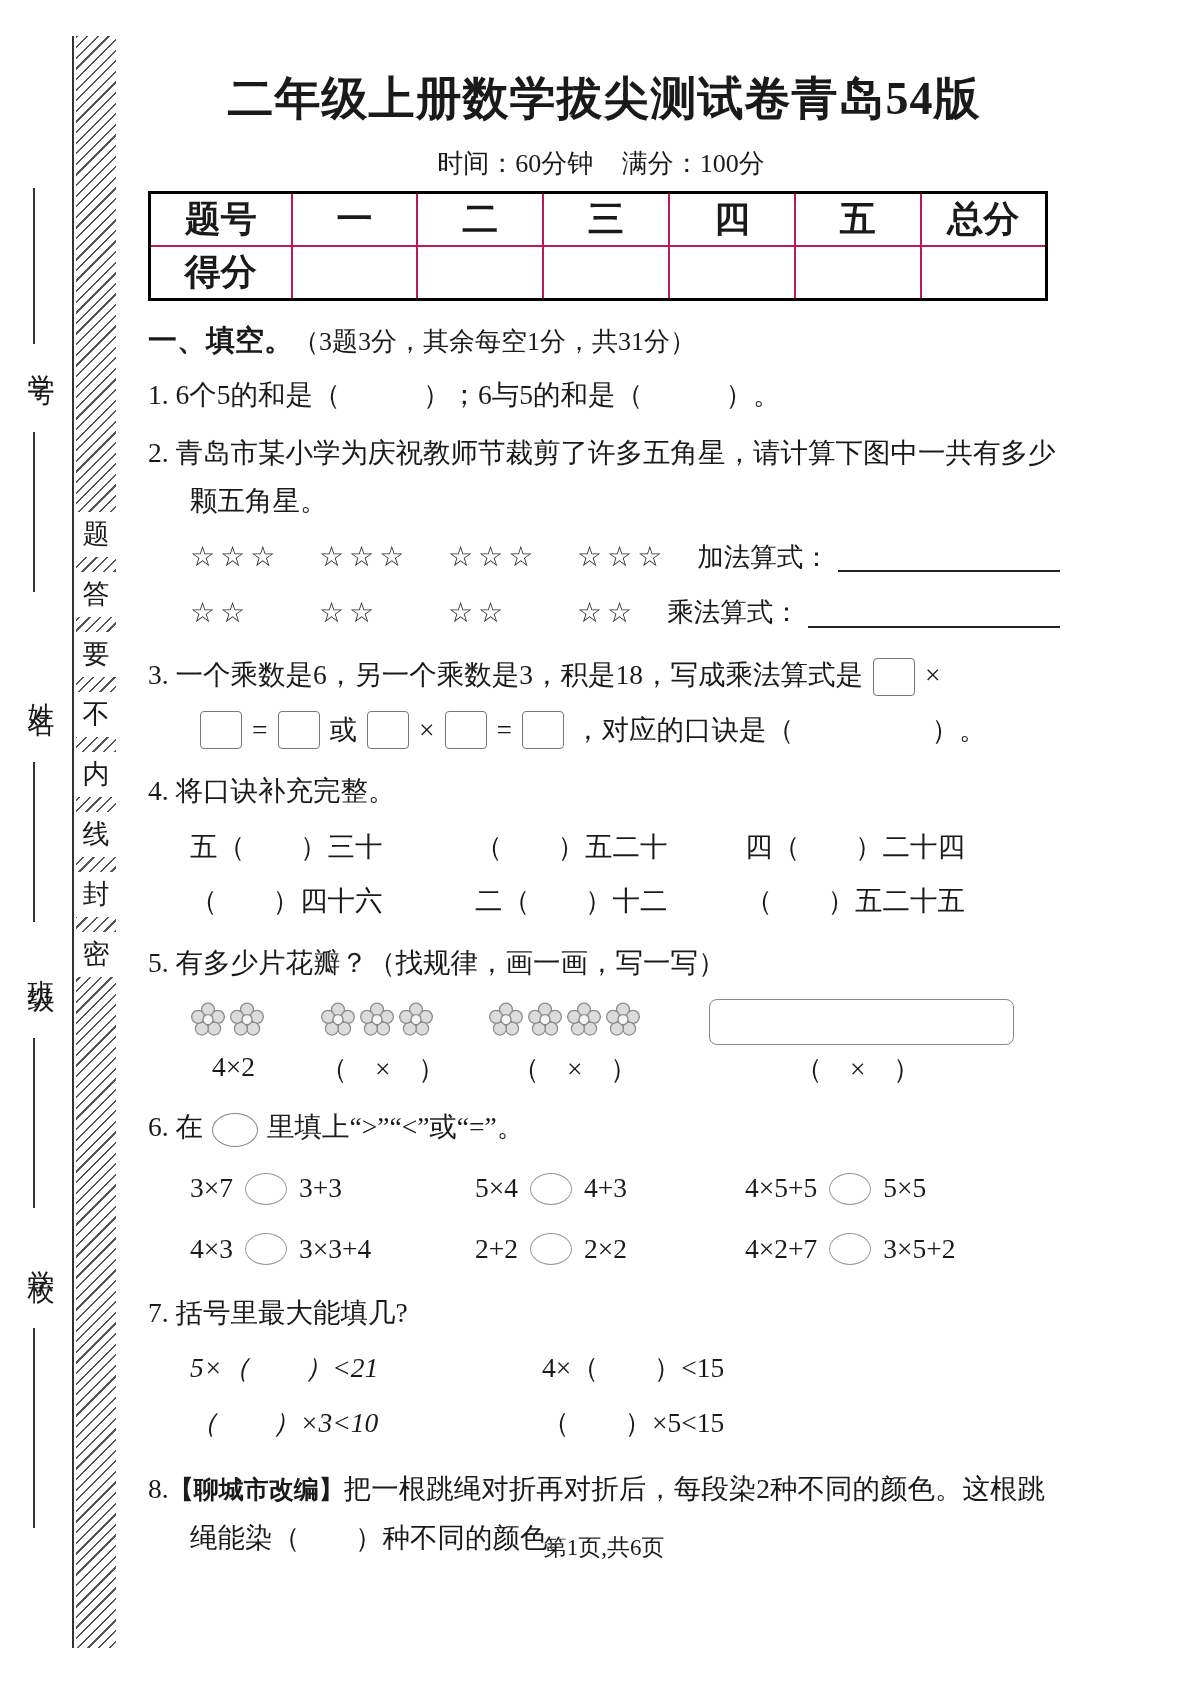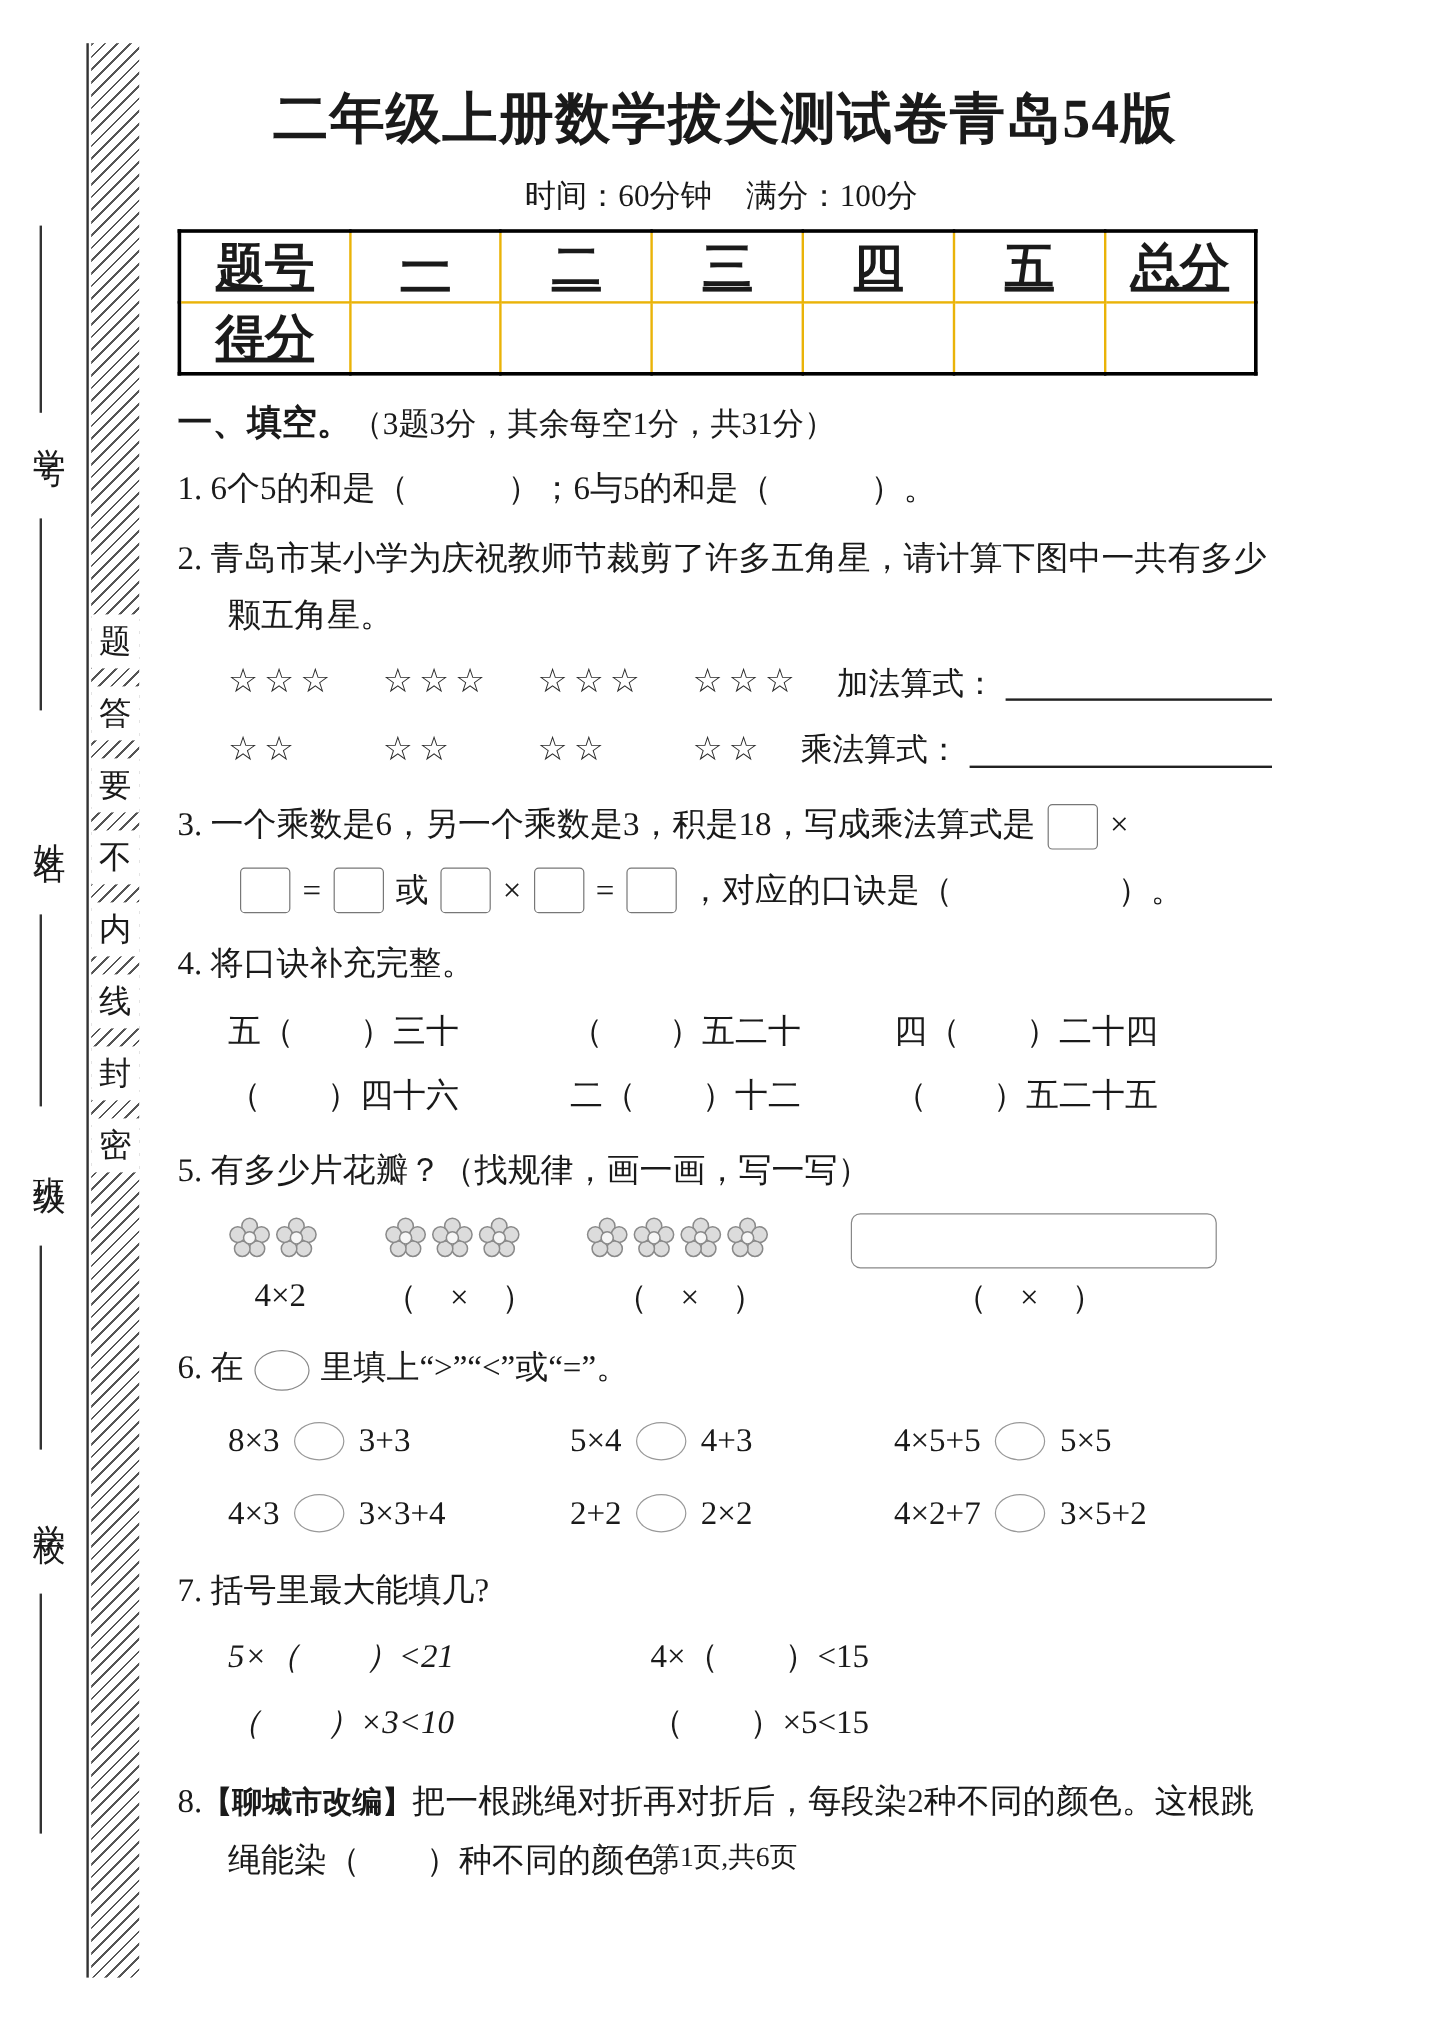--- a/index.html
+++ b/index.html
@@ -28,21 +28,21 @@
 
   
   .main { position:absolute; left:148px; top:0; width:912px; }
   .title { margin-top:68px; text-align:center; font-size:46px; font-weight:900; letter-spacing:1px; white-space:nowrap; }
   .subtitle { margin-top:14px; text-align:center; font-size:44px; font-weight:900; }
   .meta { margin-top:16px; text-align:center; font-size:26px; padding-right:6px; }
   .meta span + span { margin-left:22px; }
 
   table.score-table { margin-top:10px; width:900px; border-collapse:collapse; border:3px solid #000; table-layout:fixed;
     font-family:"Liberation Sans", sans-serif; }
-  table.score-table td { border:2px solid #eab308; height:52px; text-align:center; font-size:41px; font-weight:bold;text-decoration:underline; }
+  table.score-table td { border:2px solid #be185d; height:52px; text-align:center; font-size:36px; font-weight:bold; }
   table.score-table td.c0 { width:142px; }
 
   .section { margin-top:20px; font-size:29px; }
   .sec-bold { font-family:"Liberation Sans", sans-serif; font-weight:bold; }
   .sec-note { font-size:26px; }
 
   .q { margin-top:10px; font-size:27.5px; line-height:1.75; padding-left:42px; text-indent:-42px; }
   .qrow { margin-top:8px; font-size:27.5px; line-height:1.7; padding-left:42px; display:flex; align-items:center; }
 
   .stargroup { width:129px; font-size:28px; letter-spacing:5px; color:#2a2a2a; }
@@ -297,21 +297,21 @@
     <span class="e2">（　×　）</span>
     <span class="e3">（　×　）</span>
     <span class="e4">（　×　）</span>
   </div>
 
   <div class="q" style="margin-top:16px">
     <span>6. 在</span><span class="oval"></span><span>里填上“&gt;”“&lt;”或“=”。</span>
   </div>
   <div class="qrow cmp-row">
     <span class="cmp cmpc1">
-        <span>8×3</span>
+        <span>3×7</span>
         <span class="oval-sm"></span>
         <span>3+3</span>
       </span>
     <span class="cmp cmpc2">
         <span>5×4</span>
         <span class="oval-sm"></span>
         <span>4+3</span>
       </span>
     <span class="cmp">
         <span>4×5+5</span>

